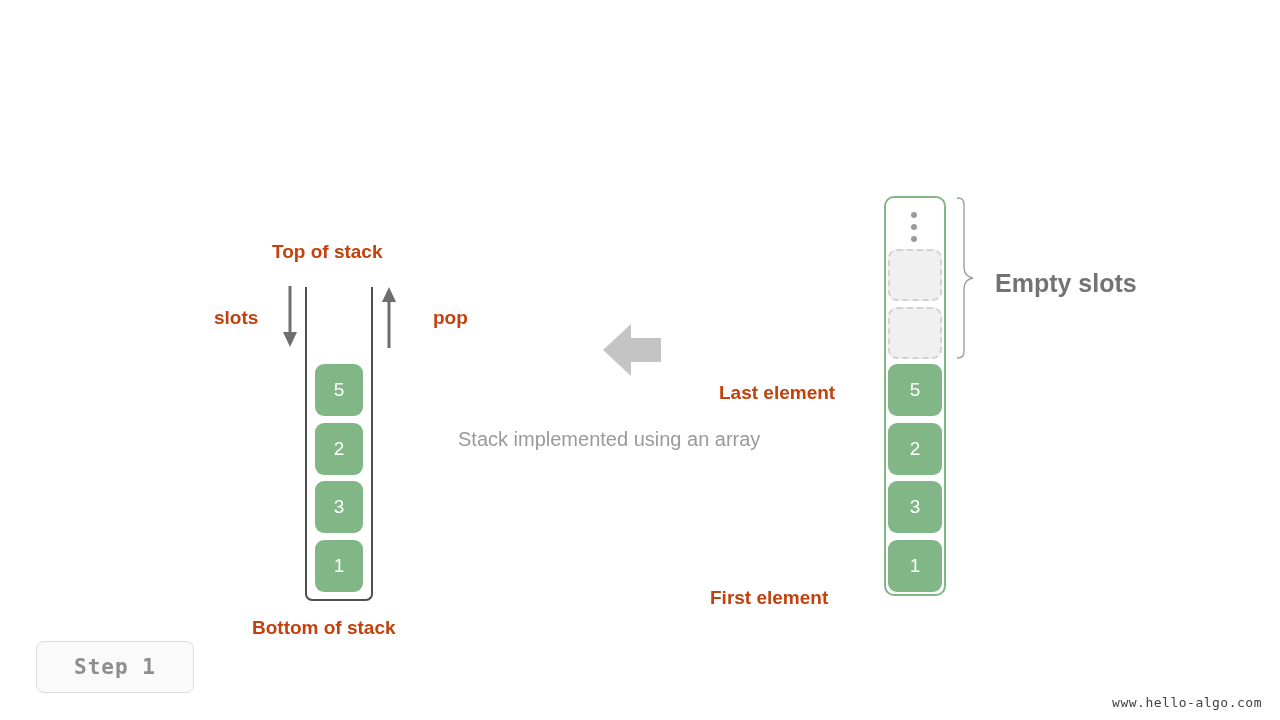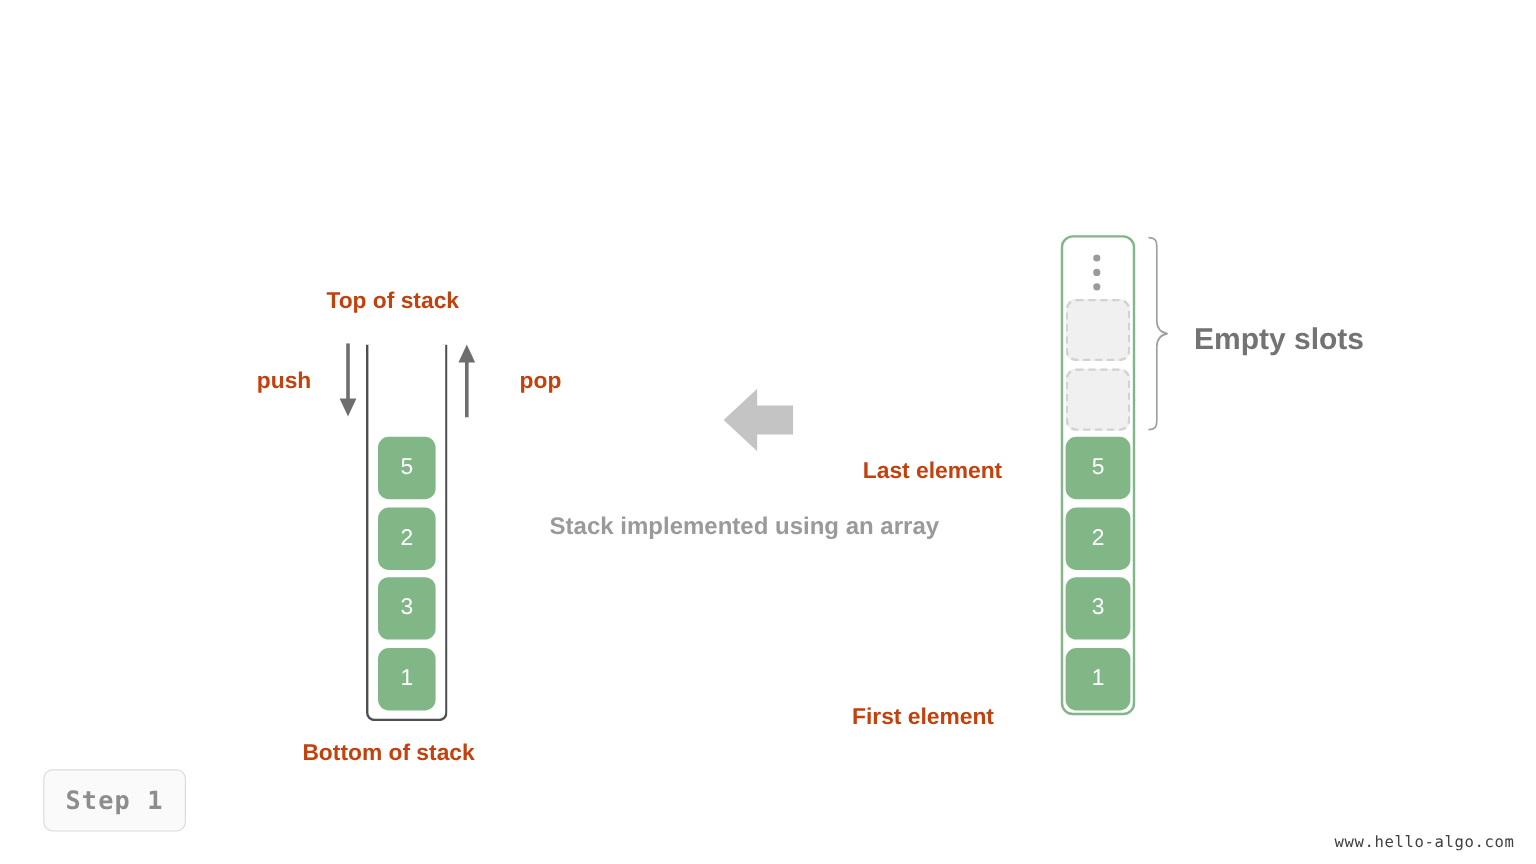--- a/index.html
+++ b/index.html
@@ -123,21 +123,21 @@
     height: 6px;
     border-radius: 50%;
     background: #9b9b9b;
   }
 
   
   #step-badge {
     position: absolute;
     left: 36px;
     top: 641px;
-    width: 119px;
+    width: 158px;
     height: 52px;
     border: 1px solid #dcdcdc;
     border-radius: 8px;
     background: #fafafa;
     display: flex;
     align-items: center;
     justify-content: center;
     font-family: "DejaVu Sans Mono", monospace;
     font-size: 21px;
     font-weight: bold;
@@ -155,21 +155,21 @@
     font-size: 13px;
     color: #404040;
     letter-spacing: .5px;
   }
 </style>
 </head>
 <body>
 
 <div class="lbl-dark" style="left:272px; top:241px;">Top of stack</div>
 
-<div class="lbl-dark" style="left:214px; top:307px;">push</div>
+<div class="lbl-dark" style="left:214px; top:307px;">slots</div>
 
 <div class="lbl-dark" style="left:433px; top:307px;">pop</div>
 
 <svg class="arrow-svg" style="left:281px; top:286px;" width="18" height="62" viewBox="0 0 18 62">
   <line x1="9" y1="0" x2="9" y2="50" stroke="#6e6e6e" stroke-width="3"></line>
   <polygon points="9,61 2,46 16,46" fill="#6e6e6e"></polygon>
 </svg>
 
 <svg class="arrow-svg" style="left:380px; top:286px;" width="18" height="62" viewBox="0 0 18 62">
   <line x1="9" y1="12" x2="9" y2="62" stroke="#6e6e6e" stroke-width="3"></line>
@@ -184,21 +184,21 @@
   <div class="cell" style="top:481px;">3</div>
   <div class="cell" style="top:540px;">1</div>
 </div>
 
 <div class="lbl-dark" style="left:252px; top:617px;">Bottom of stack</div>
 
 <svg id="center-arrow" width="58" height="56" viewBox="0 0 58 56">
   <polygon points="0,28 28,2 28,16 58,16 58,40 28,40 28,54" fill="#c4c4c4"></polygon>
 </svg>
 
-<div class="caption" style="left:458px; top:428px;font-weight:bold;">Stack implemented using an array</div>
+<div class="caption" style="left:458px; top:428px;">Stack implemented using an array</div>
 
 <div id="right-array-container"></div>
 
 <div id="ellipsis-icon">
   <i></i>
     <i></i>
     <i></i>
 </div>
 
 <div class="empty-slot" style="top:249px;"></div>

